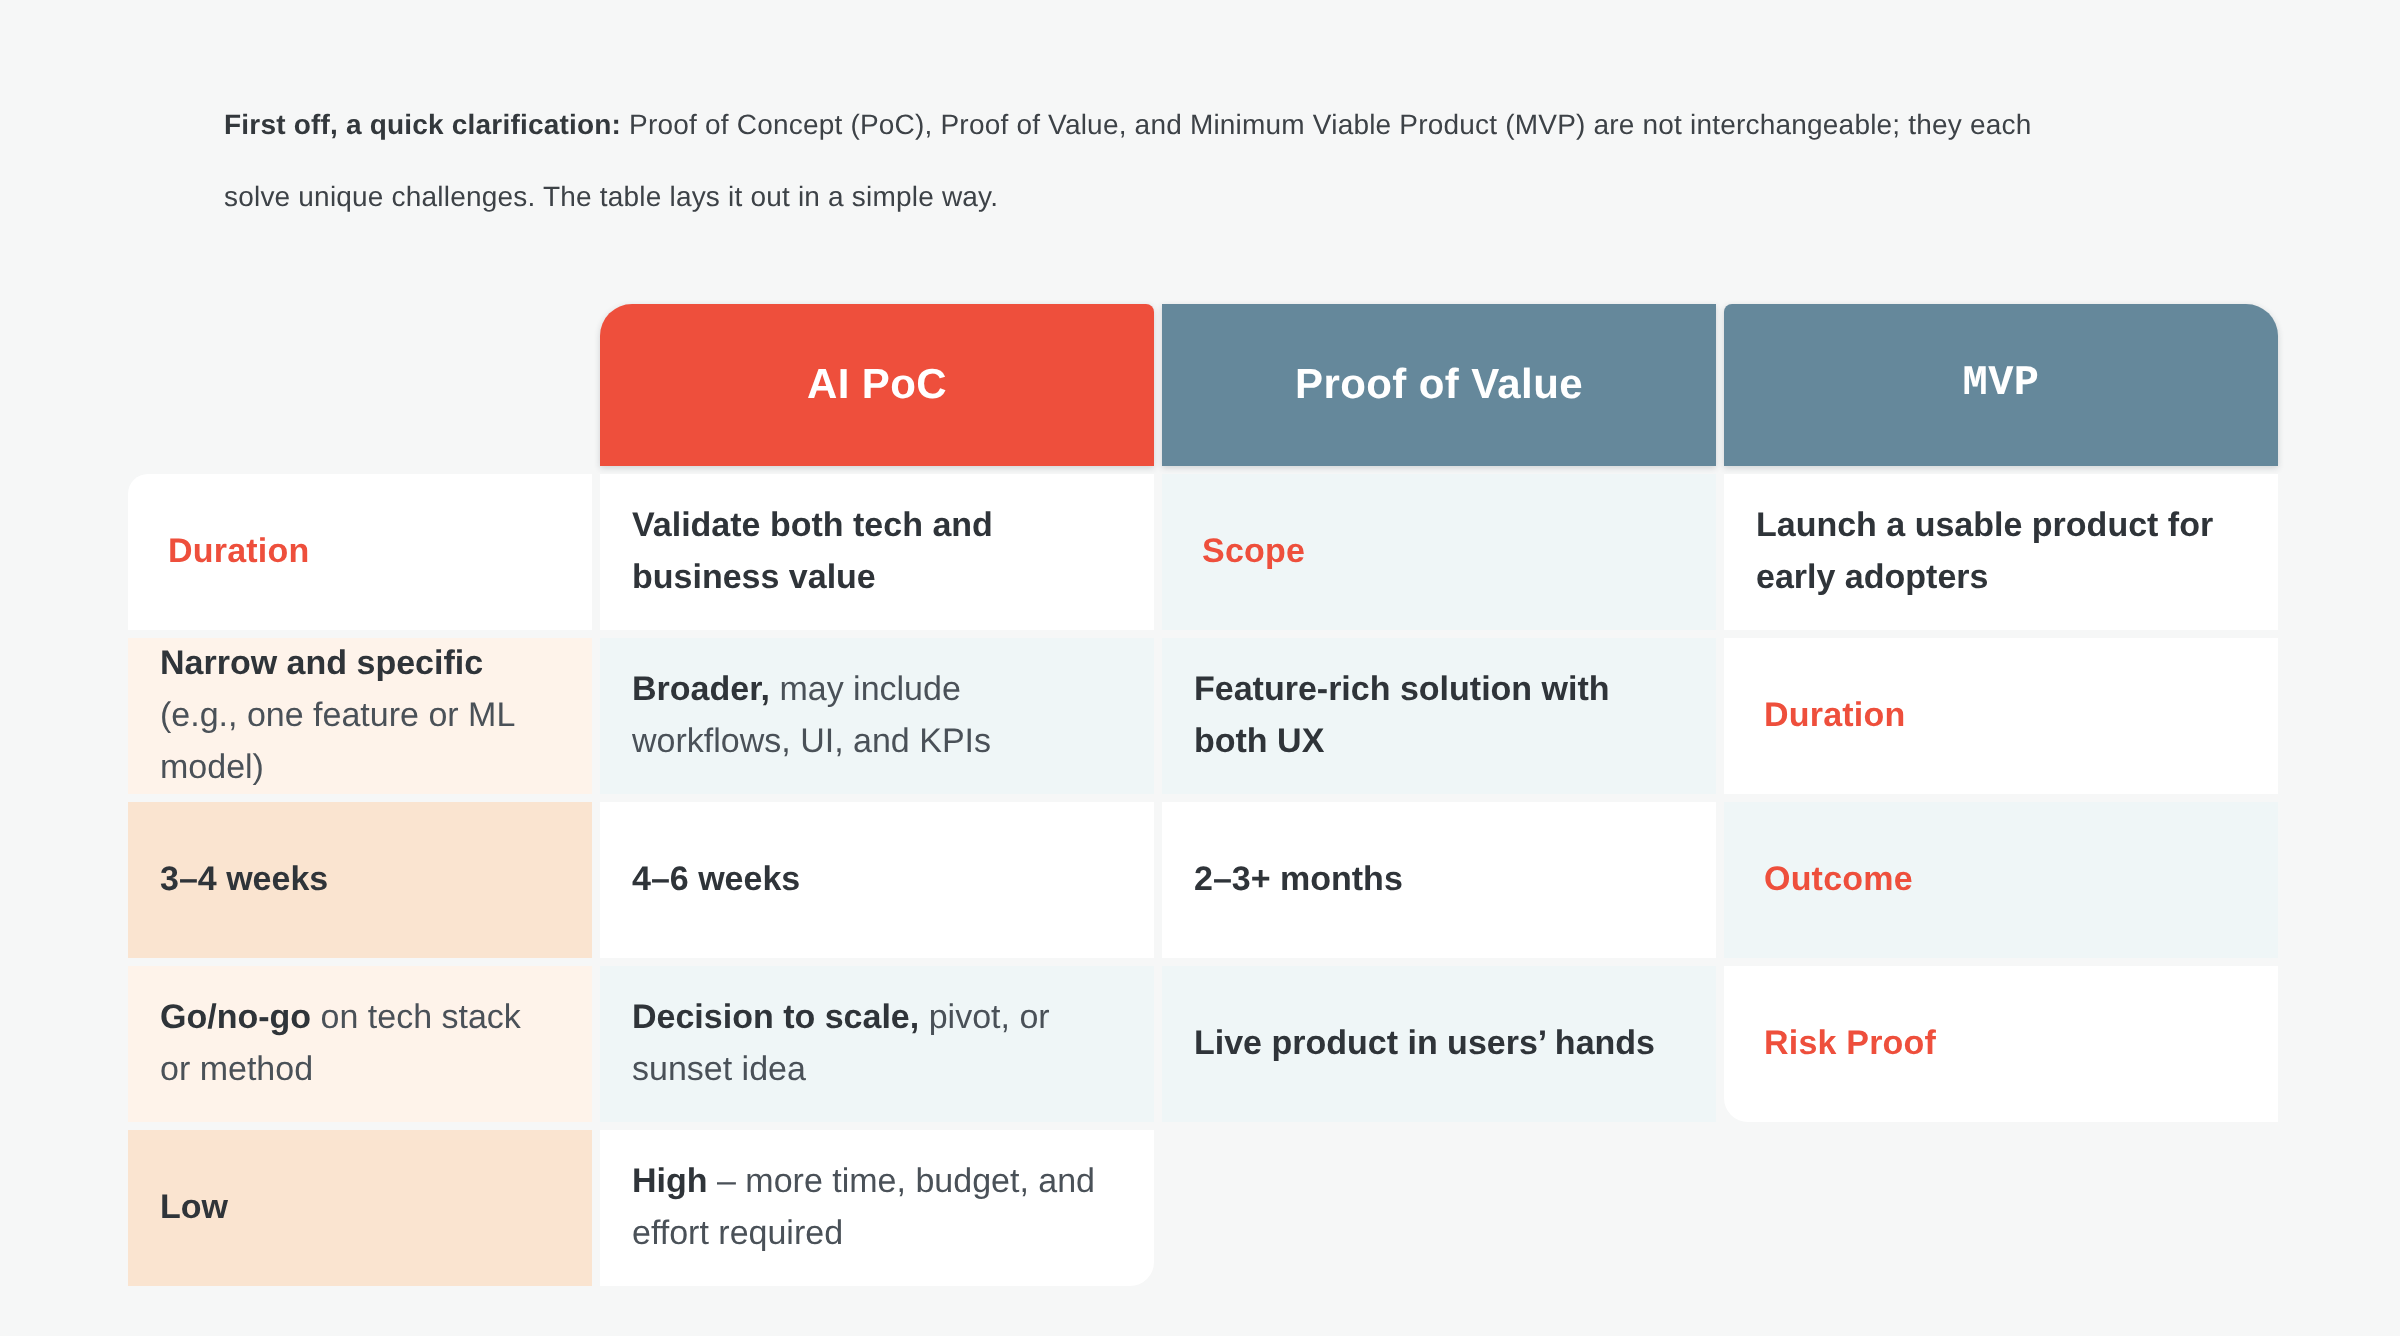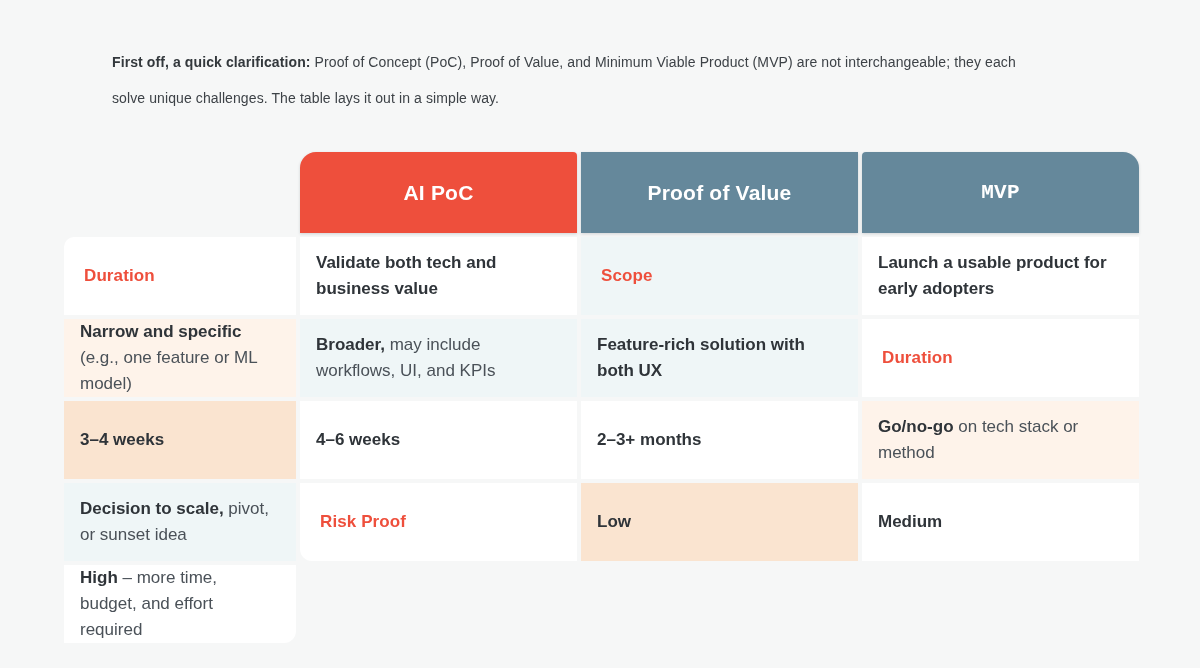--- a/index.html
+++ b/index.html
@@ -105,30 +105,31 @@
       <div class="cell label-cell bg-white">Duration</div>
       <div class="cell body-cell bg-peach-a">
         <div><strong>3–4 weeks</strong></div>
       </div>
       <div class="cell body-cell bg-white">
         <div><strong>4–6 weeks</strong></div>
       </div>
       <div class="cell body-cell bg-white">
         <div><strong>2–3+ months</strong></div>
       </div>
+      <div class="cell label-cell bg-tint">Outcome</div>
       <div class="cell body-cell bg-peach-b">
         <div><strong>Go/no-go</strong><span> on tech stack or method</span></div>
       </div>
       <div class="cell body-cell bg-tint">
         <div><strong>Decision to scale,</strong><span> pivot, or sunset idea</span></div>
       </div>
+      <div class="cell body-cell bg-tint">
+        <div><strong>Live product in users’ hands</strong></div>
+      </div>
       <div class="cell label-cell bg-white rnd-bl">Risk Proof</div>
       <div class="cell body-cell bg-peach-a">
         <div><strong>Low</strong></div>
-      </div>
-      <div class="cell body-cell bg-white">
-        <div><strong>Medium</strong></div>
       </div>
       <div class="cell body-cell bg-white rnd-br">
         <div><strong>High</strong><span> – more time, budget, and effort required</span></div>
       </div>
     </div>
 </div>
 
 </body></html>

